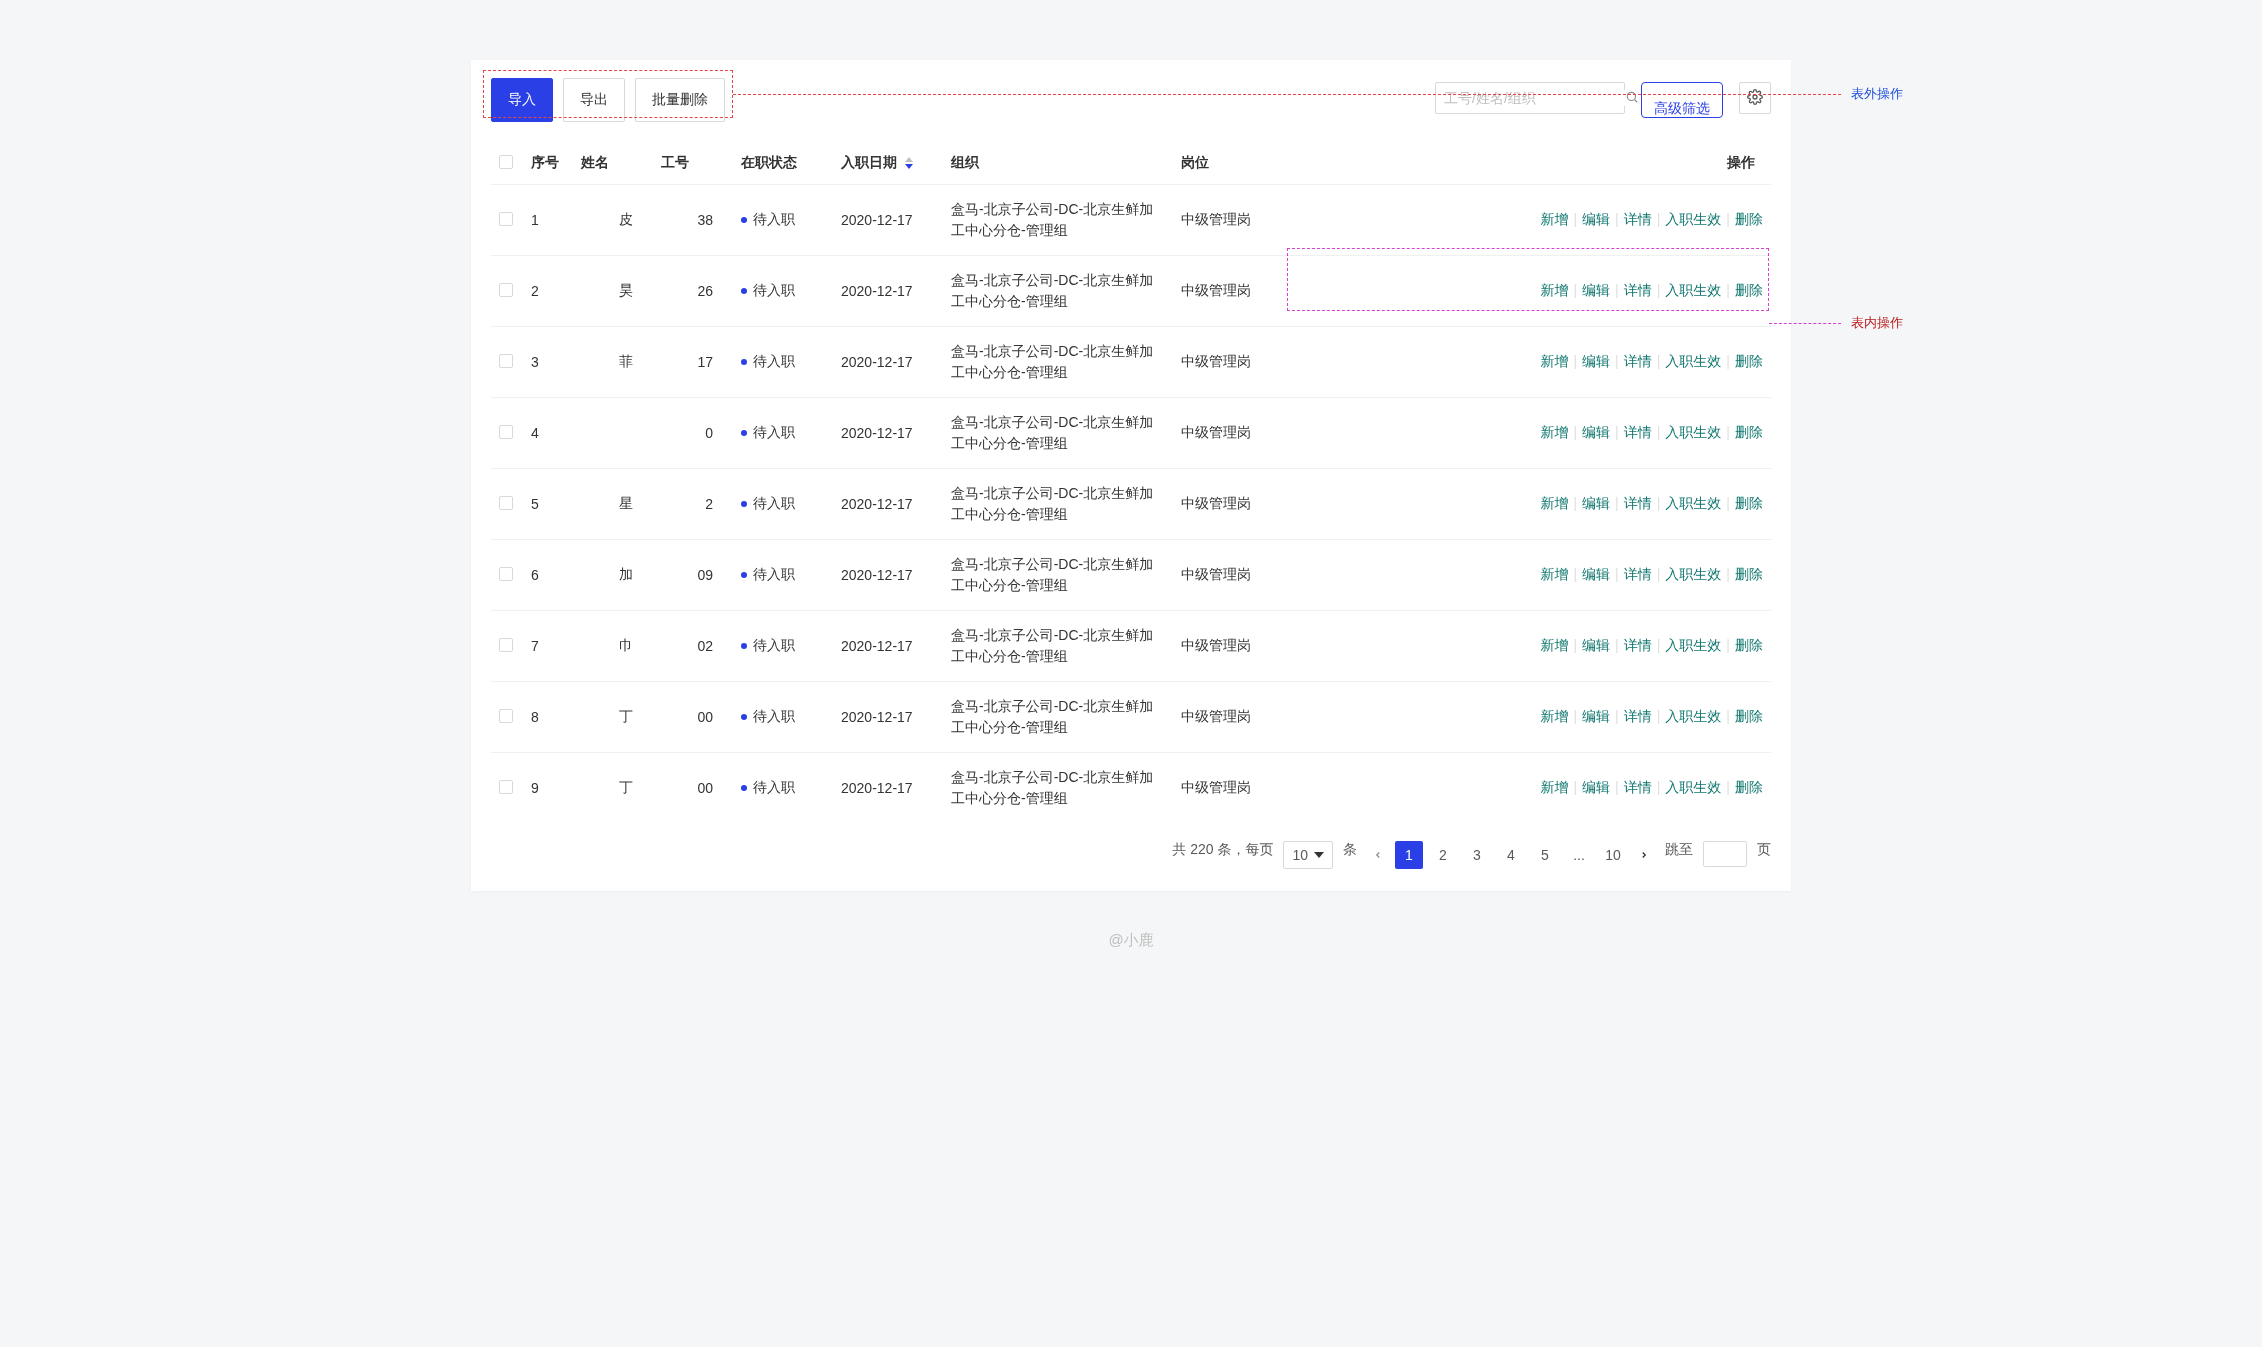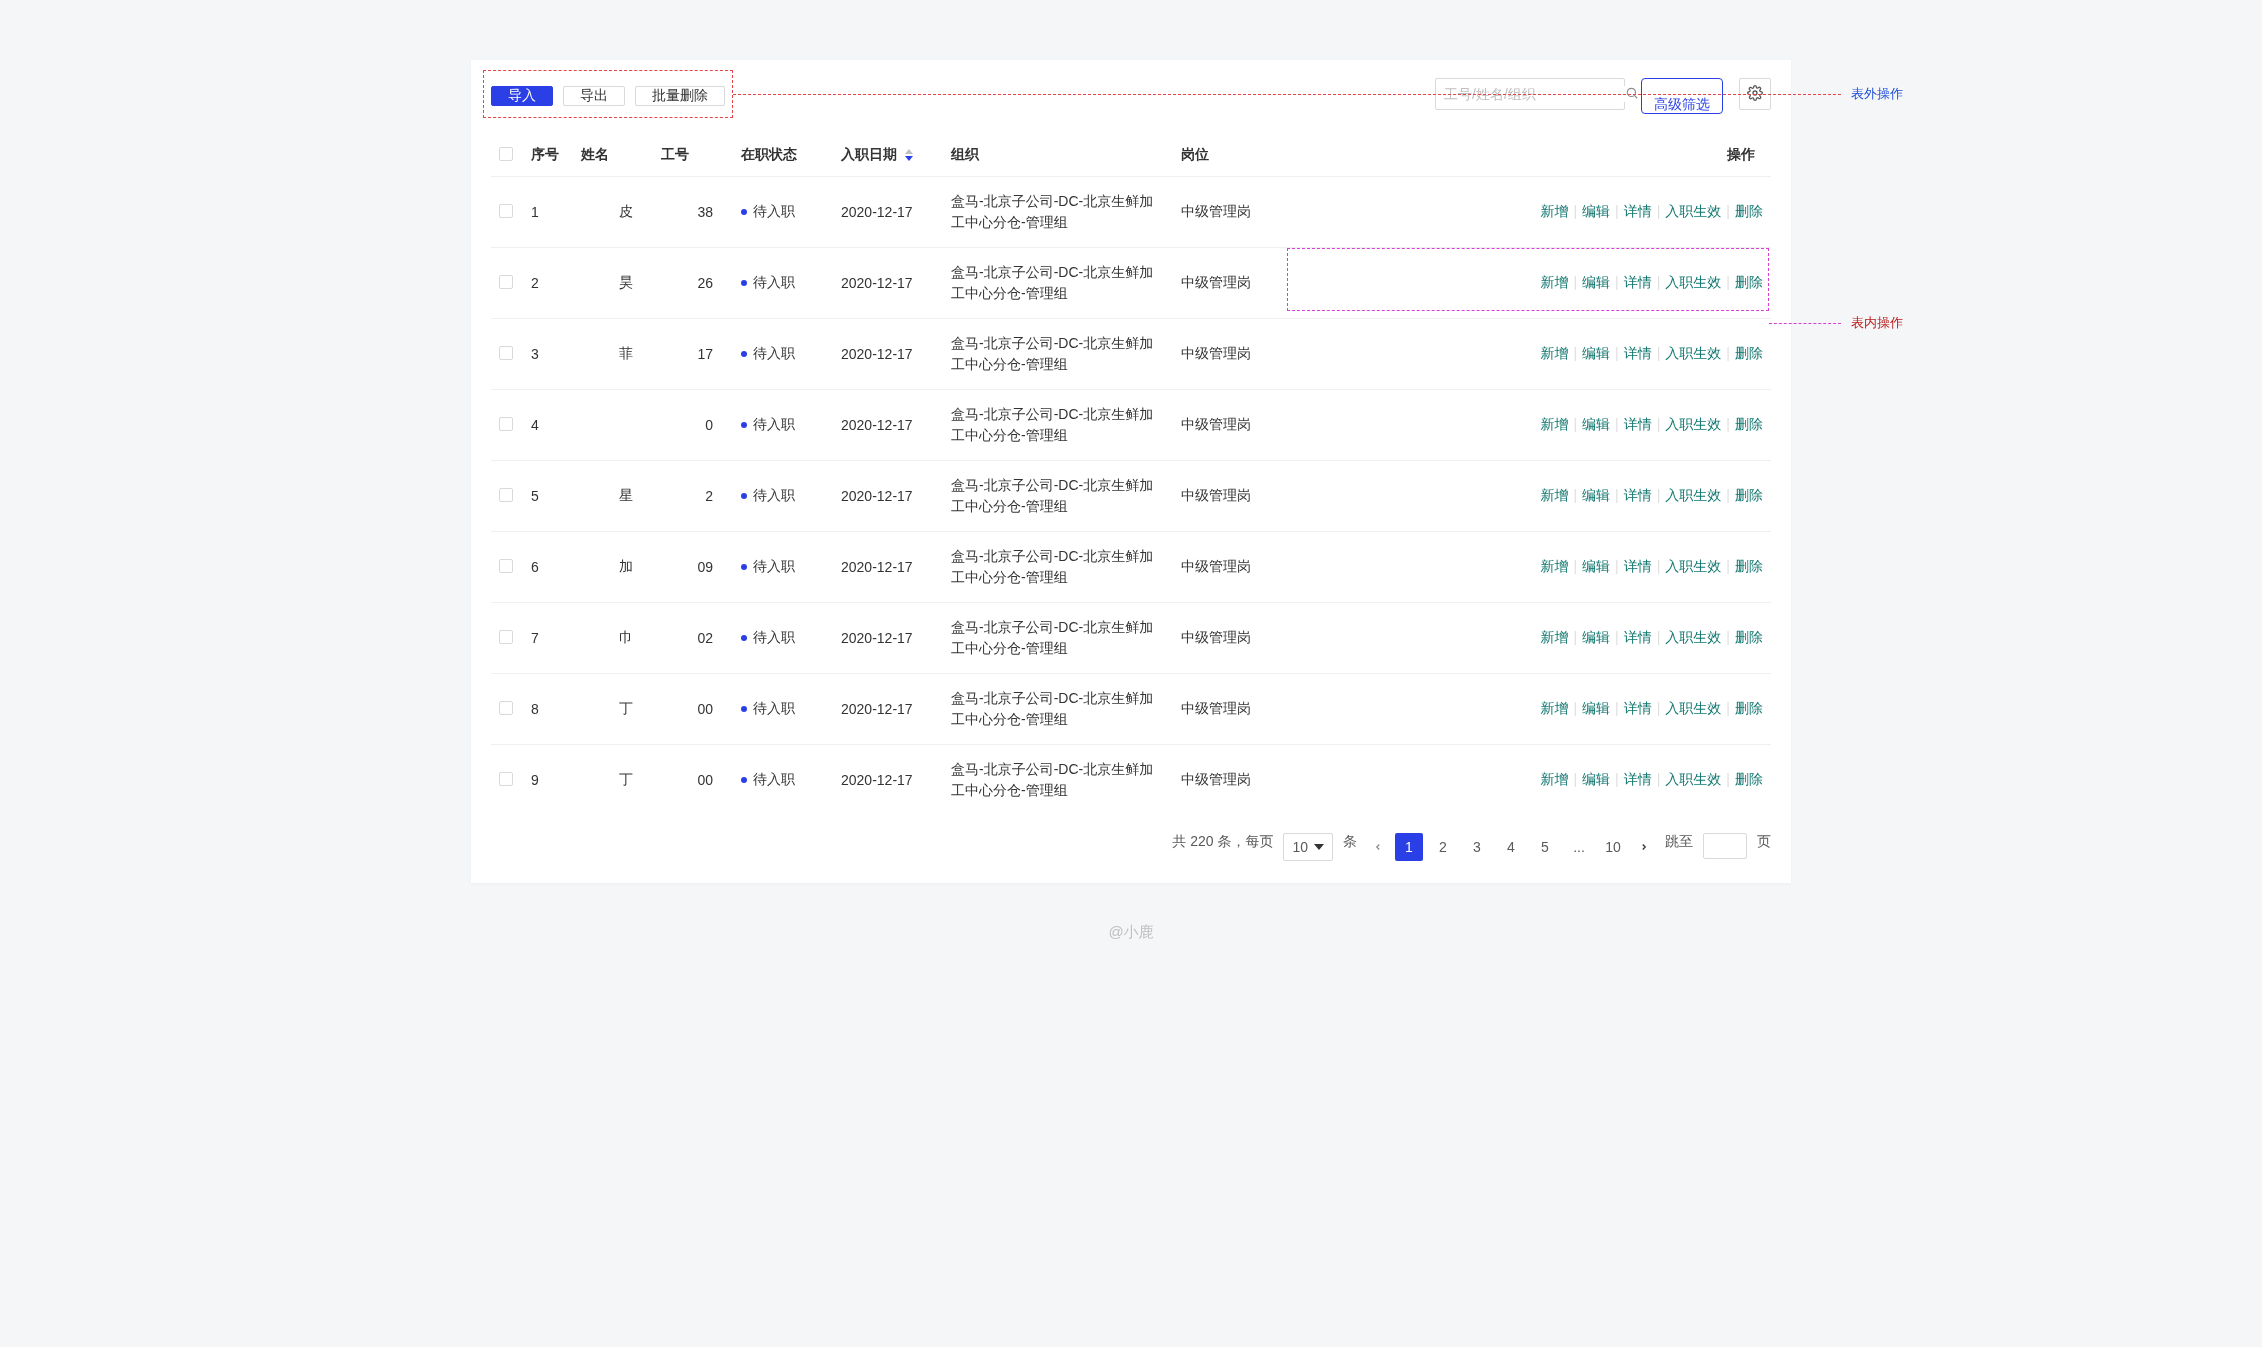--- a/index.html
+++ b/index.html
@@ -23,21 +23,21 @@
 .toolbar {
   display: flex;
   align-items: center;
   justify-content: space-between;
   margin-bottom: 20px;
   position: relative;
 }
 .toolbar-left { display: flex; gap: 10px; position: relative; }
 .toolbar-right { display: flex; align-items: flex-start; gap: 16px; }
 .btn {
-  height: 20px;
+  height: 44px;
   padding: 0 16px;
   border: 1px solid #d9d9d9;
   background: #fff;
   border-radius: 2px;
   font-size: 14px;
   cursor: pointer;
   color: #333;
 }
 .btn.primary {
   background: #2a3fe6;

